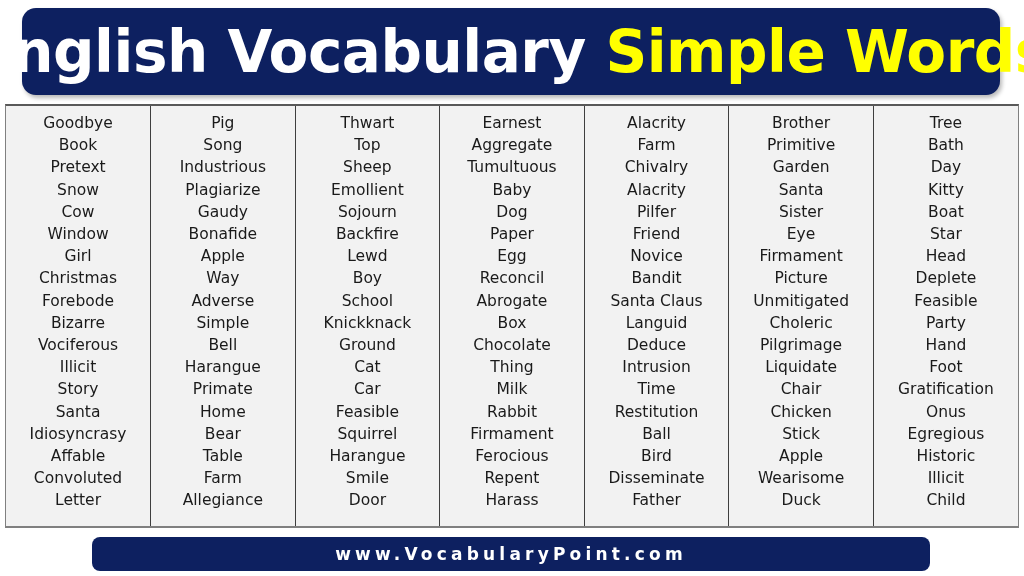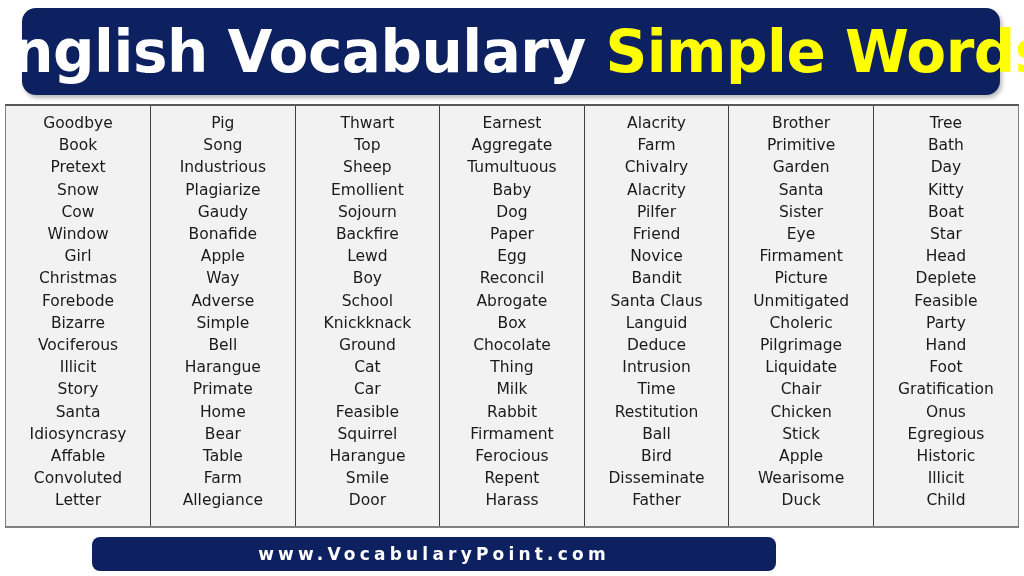--- a/index.html
+++ b/index.html
@@ -86,21 +86,21 @@
     white-space: nowrap;
     overflow: hidden;
     font-family: "DejaVu Sans", sans-serif;
   }
 
   
   #footer-banner {
     position: absolute;
     left: 92px;
     top: 537px;
-    width: 684px;
+    width: 838px;
     height: 34px;
     background: #0d2060;
     border-radius: 8px;
     display: flex;
     align-items: center;
     justify-content: center;
     box-sizing: border-box;
   }
   #footer-url {
     color: #ffffff;

